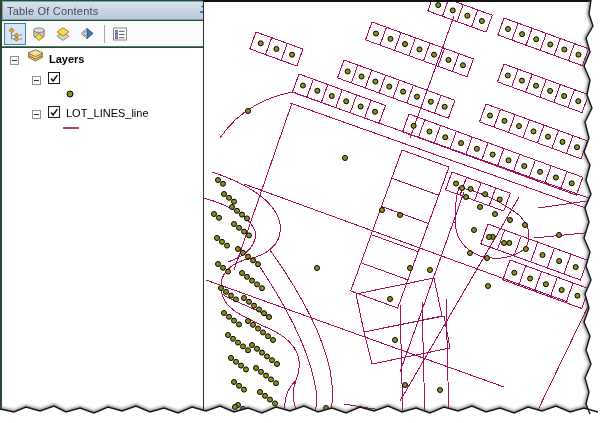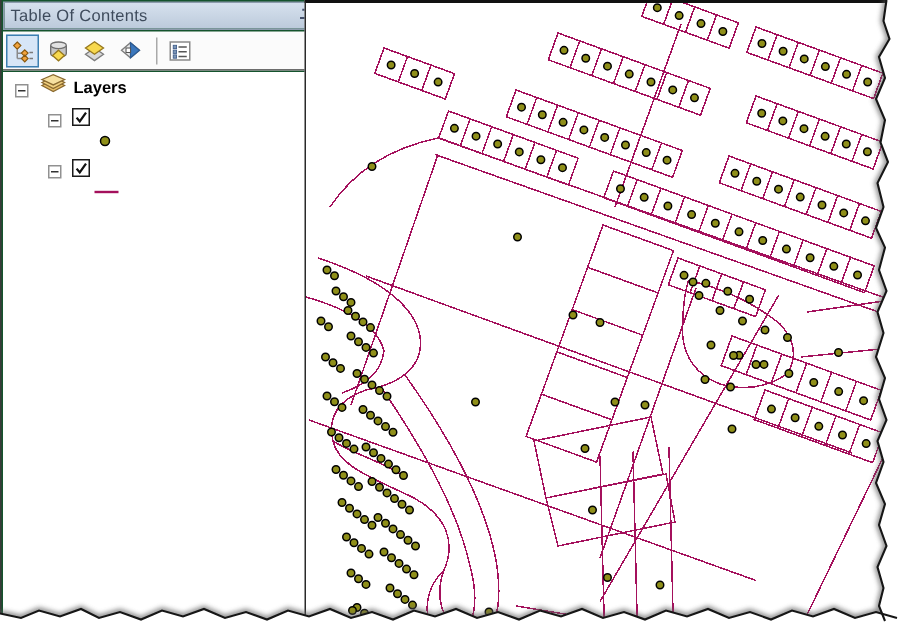--- a/index.html
+++ b/index.html
@@ -129,20 +129,23 @@
 
     <div class="trow" style="left:30px;top:58px">
         <span class="pm"></span>
       </div>
     <div class="trow" style="left:46px;top:56px">
       <span class="chk">
           <svg width="10" height="10" viewBox="0 0 12 12">
         <path d="M2.5,6.5 L5,9.5 L10,2.5" stroke="#111" stroke-width="1.8" fill="none"></path>
           </svg>
         </span>
+    </div>
+    <div class="trow" style="left:64px;top:57px">
+      <span class="lbl">LOT_LINES_line</span>
     </div>
     <div class="trow" style="left:60px;top:72px">
       <svg width="18" height="8" viewBox="0 0 18 8">
         <path d="M1,4 H17" class="js-ln" stroke-width="1.6" stroke="#A4105C"></path>
       </svg>
     </div>
   </div>
 </div>
 
 <div class="mapwin">

